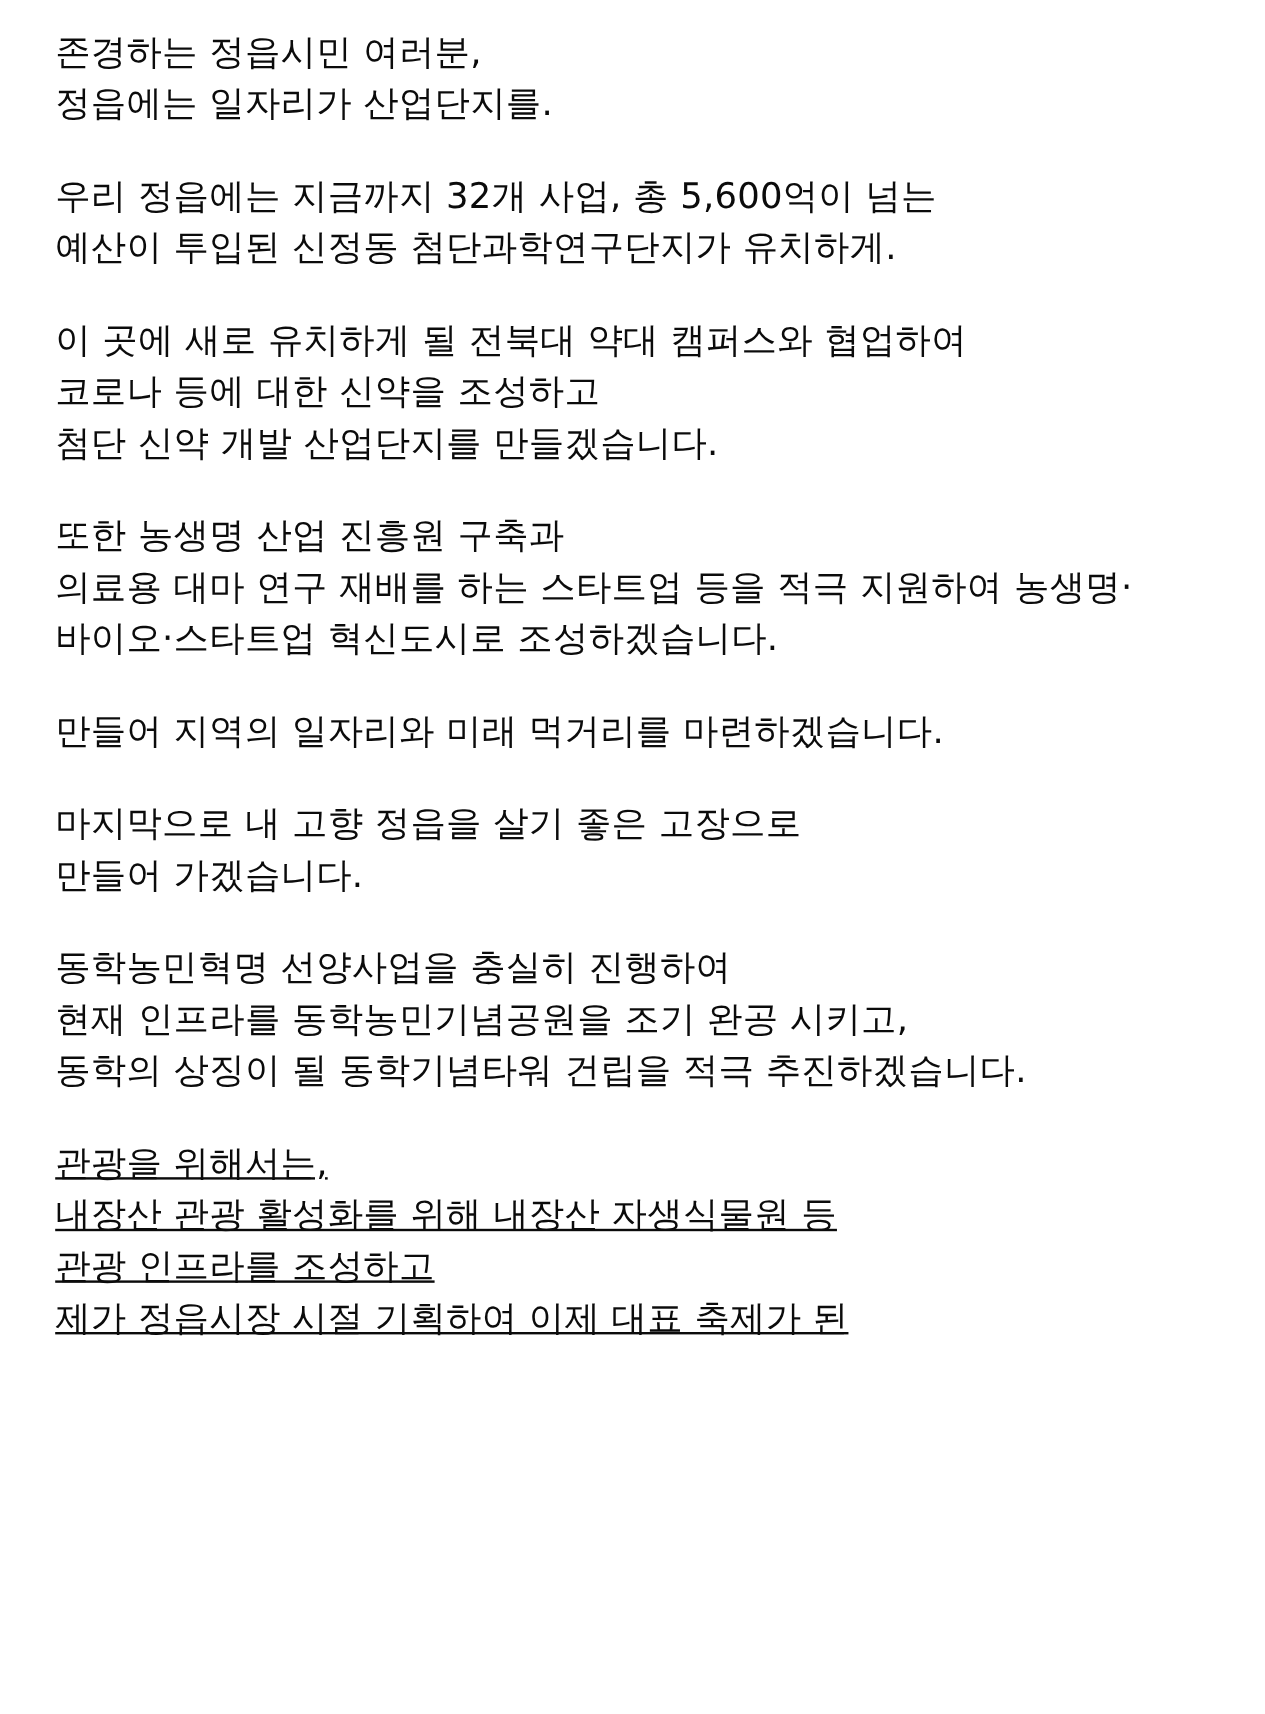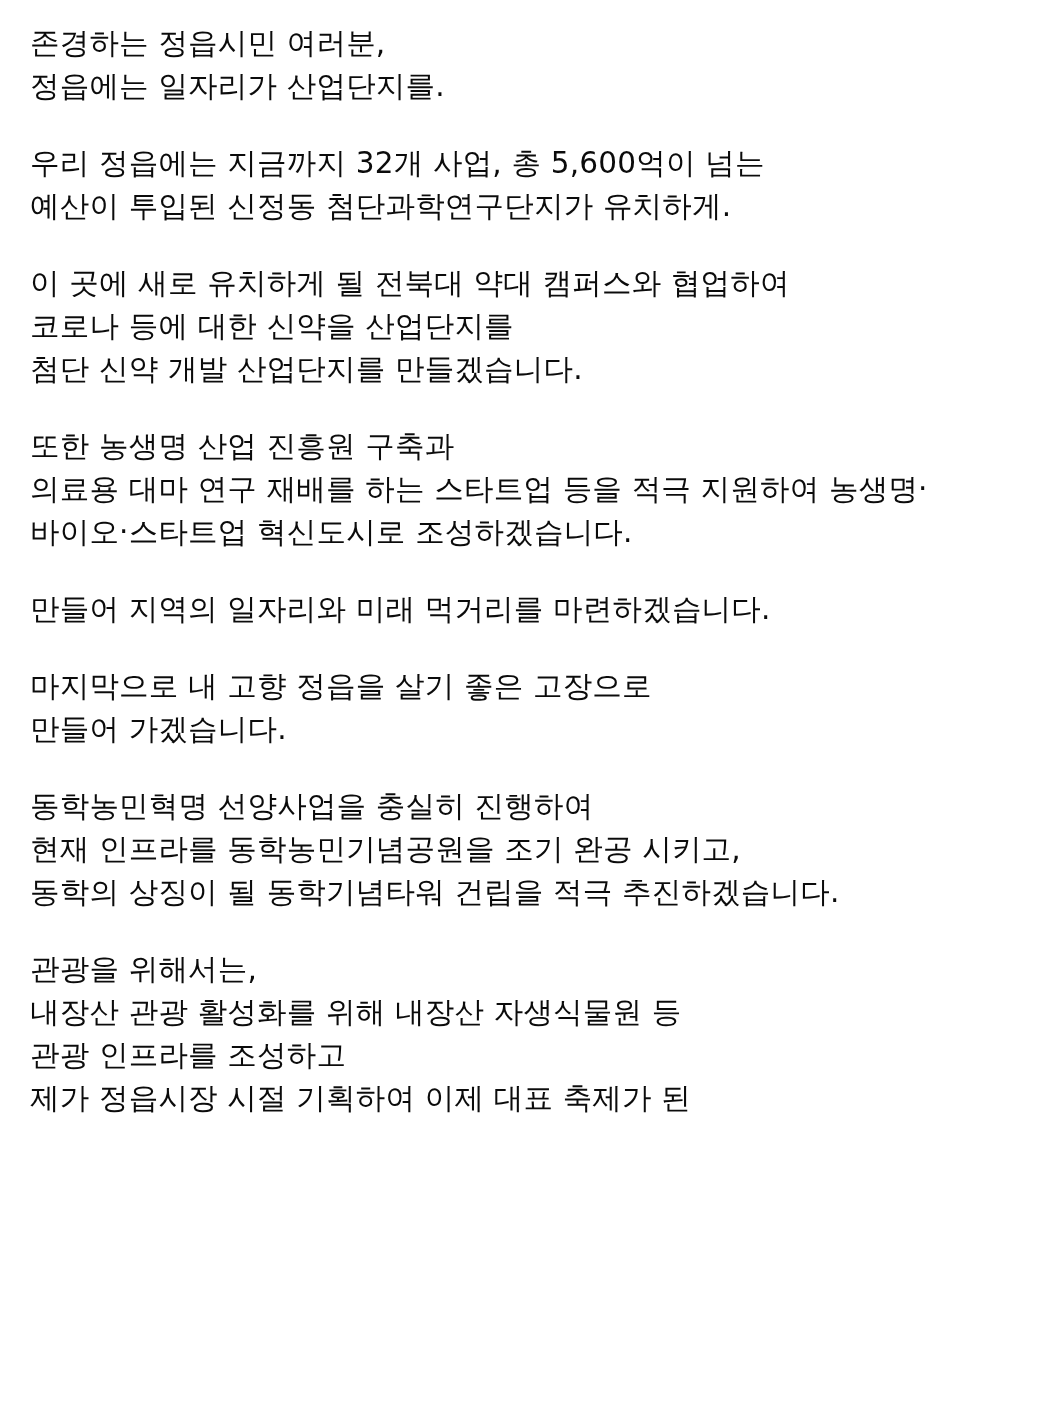--- a/index.html
+++ b/index.html
@@ -11,27 +11,28 @@
     width: 1054px;
     height: 1428px;
     font-family: "DejaVu Sans", "Liberation Sans", sans-serif;
     color: #0b0b0b;
     overflow: hidden;
   }
   #doc {
     box-sizing: border-box;
     width: 1054px;
     height: 1428px;
-    padding: 22px 30px 0 30px;
+    padding: 22px 30px 0 46px;
   }
   .para {
     margin: 0 0 34px 0;
   }
   .para:last-child {
     margin-bottom: 2px;
+    text-decoration: underline;
   }
   .line {
     font-size: 29.5px;
     line-height: 43px;
     letter-spacing: 0.2px;
     white-space: pre-wrap;
     font-weight: 400;
   }
 </style>
 </head>
@@ -44,21 +45,21 @@
     <div class="line">정읍에는 일자리가 산업단지를.</div>
   </div>
 
   <div class="para">
     <div class="line">우리 정읍에는 지금까지 32개 사업, 총 5,600억이 넘는</div>
     <div class="line">예산이 투입된 신정동 첨단과학연구단지가 유치하게.</div>
   </div>
 
   <div class="para">
     <div class="line">이 곳에 새로 유치하게 될 전북대 약대 캠퍼스와 협업하여</div>
-    <div class="line">코로나 등에 대한 신약을 산업단지를</div>
+    <div class="line">코로나 등에 대한 신약을 조성하고</div>
     <div class="line">첨단 신약 개발 산업단지를 만들겠습니다.</div>
   </div>
 
   <div class="para">
     <div class="line">또한 농생명 산업 진흥원 구축과</div>
     <div class="line">의료용 대마 연구 재배를 하는 스타트업 등을 적극 지원하여 농생명·</div>
     <div class="line">바이오·스타트업 혁신도시로 조성하겠습니다.</div>
   </div>
 
   <div class="para">

